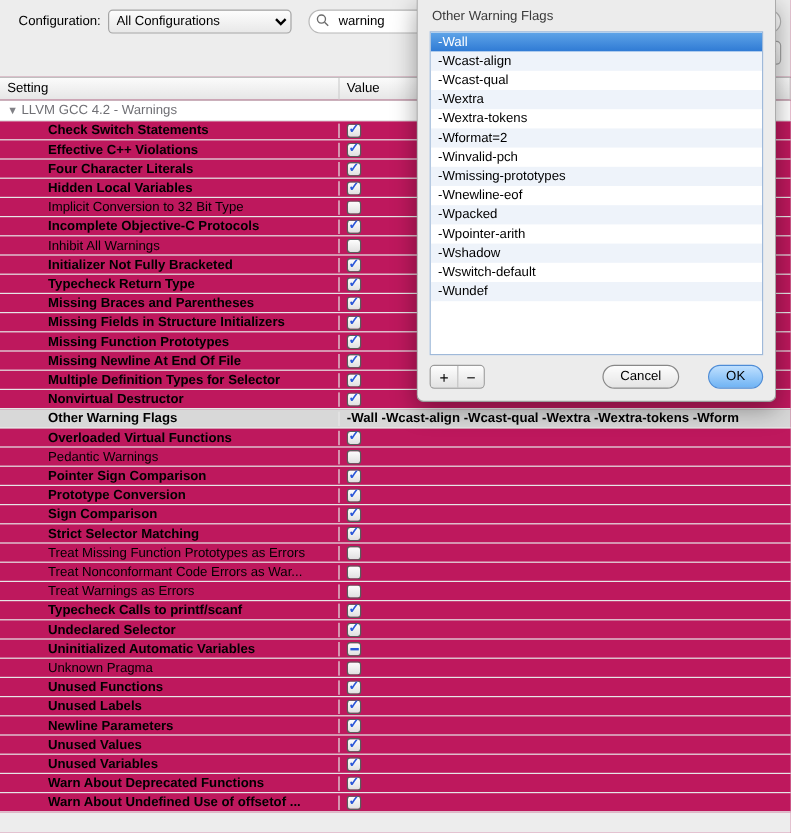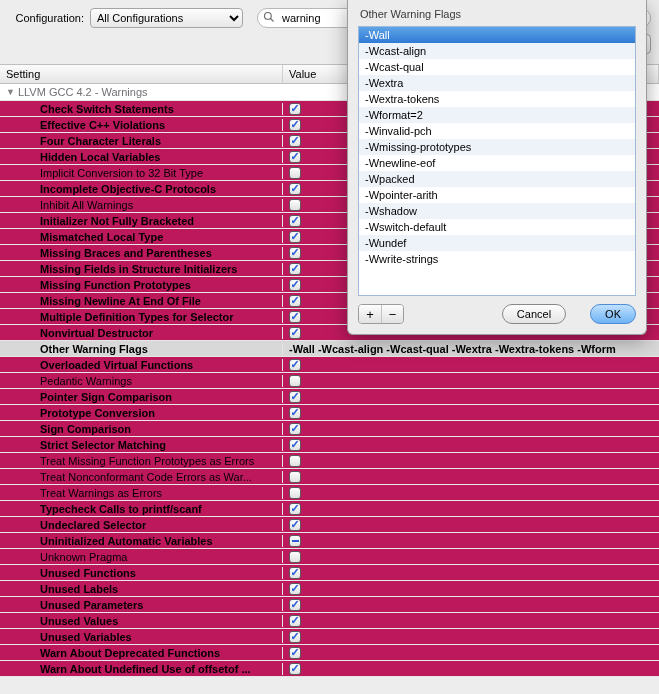--- a/index.html
+++ b/index.html
@@ -309,21 +309,21 @@
           <span class="chk "></span>
         </div>
       </div>
       <div class="tr bold">
         <div class="td-setting"><span>Initializer Not Fully Bracketed</span></div>
         <div class="td-value">
           <span class="chk checked"></span>
         </div>
       </div>
       <div class="tr bold">
-        <div class="td-setting"><span>Mismatched Local Type</span></div>
+        <div class="td-setting"><span>Typecheck Return Type</span></div>
         <div class="td-value">
           <span class="chk checked"></span>
         </div>
       </div>
       <div class="tr bold">
         <div class="td-setting"><span>Missing Braces and Parentheses</span></div>
         <div class="td-value">
           <span class="chk checked"></span>
         </div>
       </div>
@@ -447,21 +447,21 @@
           <span class="chk checked"></span>
         </div>
       </div>
       <div class="tr bold">
         <div class="td-setting"><span>Unused Labels</span></div>
         <div class="td-value">
           <span class="chk checked"></span>
         </div>
       </div>
       <div class="tr bold">
-        <div class="td-setting"><span>Unused Parameters</span></div>
+        <div class="td-setting"><span>Newline Parameters</span></div>
         <div class="td-value">
           <span class="chk checked"></span>
         </div>
       </div>
       <div class="tr bold">
         <div class="td-setting"><span>Unused Values</span></div>
         <div class="td-value">
           <span class="chk checked"></span>
         </div>
       </div>
@@ -496,21 +496,20 @@
       <div class="flag-item">-Wextra-tokens</div>
       <div class="flag-item alt">-Wformat=2</div>
       <div class="flag-item">-Winvalid-pch</div>
       <div class="flag-item alt">-Wmissing-prototypes</div>
       <div class="flag-item">-Wnewline-eof</div>
       <div class="flag-item alt">-Wpacked</div>
       <div class="flag-item">-Wpointer-arith</div>
       <div class="flag-item alt">-Wshadow</div>
       <div class="flag-item">-Wswitch-default</div>
       <div class="flag-item alt">-Wundef</div>
-      <div class="flag-item">-Wwrite-strings</div>
     </div>
   <div class="popover-footer">
     <div class="stepper">
       <button>+</button>
       <button>−</button>
     </div>
     <div class="spacer"></div>
     <button class="btn">Cancel</button>
     <button class="btn default">OK</button>
   </div>

